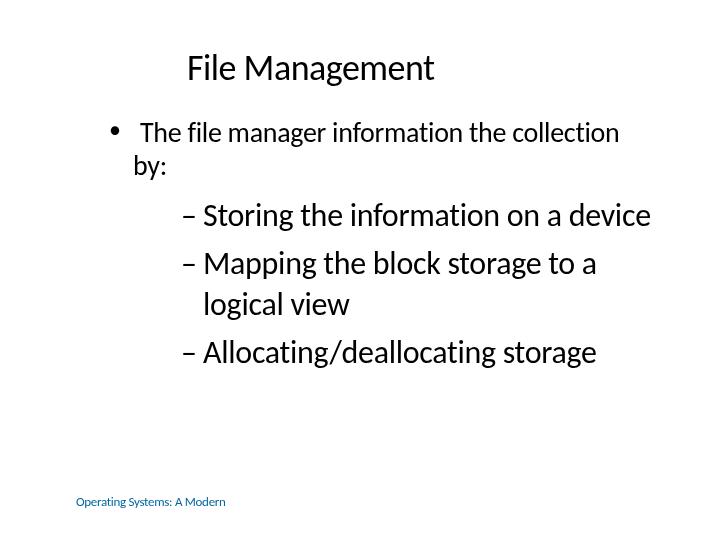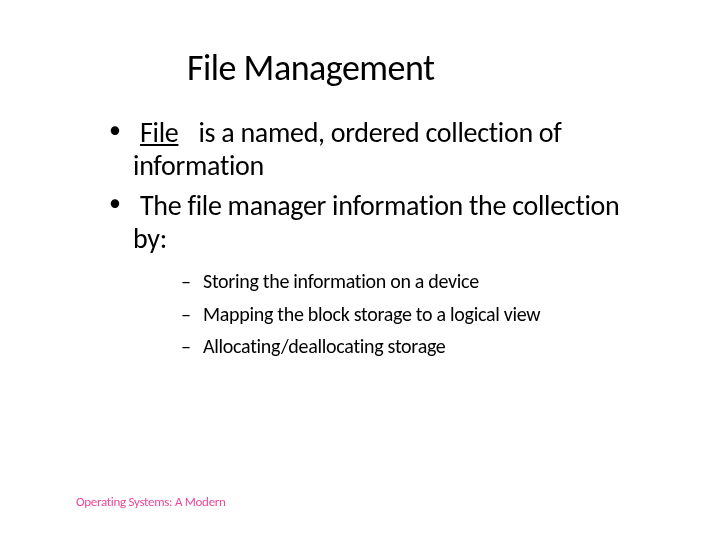--- a/index.html
+++ b/index.html
@@ -46,50 +46,47 @@
       text-decoration: underline;
     }
     .sub-list {
       list-style: none;
       padding-left: 34px;
       margin-top: 14px;
     }
     .sub-list > li {
       position: relative;
       padding-left: 22px;
-      font-size: 20px;
+      font-size: 32px;
       line-height: 1.28;
       letter-spacing: -0.3px;
     }
     .sub-list > li::before {
       content: "–";
       position: absolute;
       left: 0;
       top: 0;
     }
     .footer {
       position: absolute;
       left: 48px;
       bottom: 30px;
       font-size: 13px;
       line-height: 1.15;
-      color: #ec4899;
+      color: #0369a1;
       letter-spacing: -0.3px;
     }
   </style>
 </head>
 <body>
 
 <div class="slide">
   <h1 class="title">File Management</h1>
 
   <ul class="bullet-list">
-    <li>
-      <span class="underline">File</span><span> is a named, ordered collection of information</span>
-    </li>
     <li>
       <span>The file manager information the collection by:</span>
       <ul class="sub-list">
         <li>Storing the information on a device</li>
         <li>Mapping the block storage to a logical view</li>
         <li>Allocating/deallocating storage</li>
       </ul>
     </li>
   </ul>
 </div>

